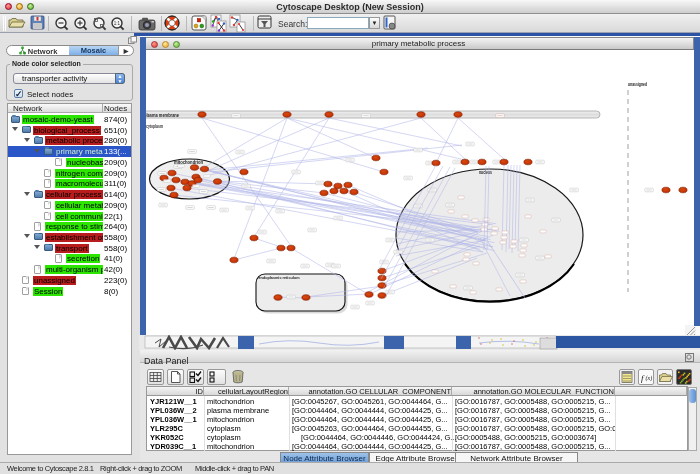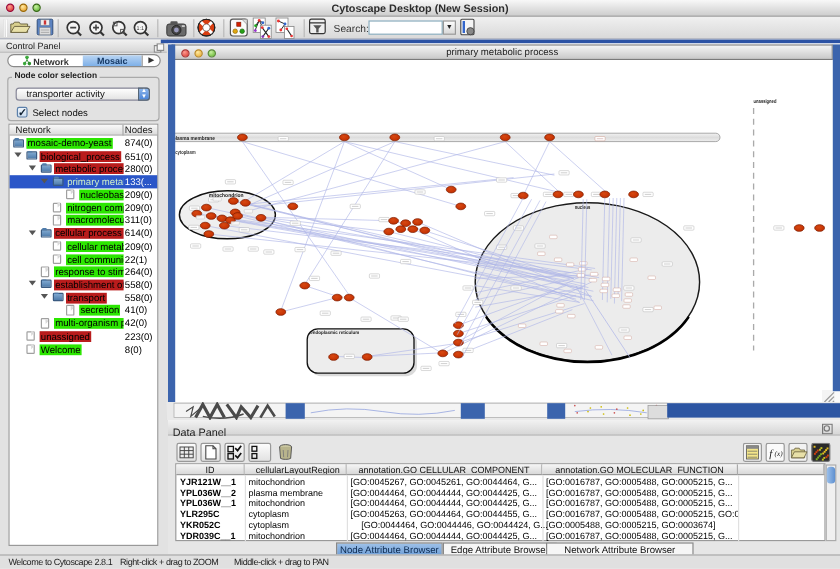--- a/index.html
+++ b/index.html
@@ -53,21 +53,21 @@
 #nwcanvas{left:4px;top:13px;width:551px;height:285px;background:#fff;overflow:hidden}
 .bluebrd{background:#3b64ad}
 
 #bstrip{left:139px;top:335px;width:561px;height:15px;background:linear-gradient(#f5f5f5,#d8d8d8);overflow:hidden}
 
 #dpanel{left:140px;top:350px;width:560px;height:112px;background:#e6e6e6}
 #dpanel .hdr{left:0;top:0;width:560px;height:13px;background:linear-gradient(#f2f2f2,#d6d6d6);border-bottom:1px solid #b5b5b5}
 #dpanel .hdr span{font-size:9px;color:#222;margin-left:4px;line-height:13px;display:inline-block}
 .dbtn{position:absolute;top:19px;width:17px;height:16px;background:linear-gradient(#fcfcfc,#e2e2e2);border:1px solid #999;border-radius:2px}
 #dtable{left:6px;top:36px;width:542px;height:65px;background:#fff;border:1px solid #999}
-#dtable .h{position:absolute;top:0;height:9px;background:linear-gradient(#f5f5f5,#d9d9d9);border-right:1px solid #aaa;border-bottom:1px solid #999;font-size:7.5px;color:#111;text-align:center;line-height:9px;overflow:hidden}
+#dtable .h{position:absolute;top:0;height:9px;background:linear-gradient(#f5f5f5,#d9d9d9);border-right:1px solid #aaa;border-bottom:1px solid #999;font-size:7.5px;color:#111;text-align:right;line-height:9px;overflow:hidden}
 .drow{position:absolute;height:9px;font-size:7.5px;line-height:9px;white-space:nowrap;overflow:hidden}
 .drow b{font-weight:bold}
 #dscroll{left:688px;top:387px;width:9px;height:64px;background:#f0f0f0;border:1px solid #aaa}
 #dthumb{width:7px;height:14px;background:linear-gradient(90deg,#9cc0ea,#5d8fd0);border-radius:3px;margin:1px auto}
 
 .btab{position:absolute;top:452px;height:12px;font-size:8px;line-height:11px;text-align:center;border:1px solid #888;background:#f6f6f6;color:#111}
 .btabsel{background:linear-gradient(#9ec1e8,#6f9fd8);color:#0c2a50}
 
 #status{left:0;top:462px;width:700px;height:12px;background:#e0e0e0;border-top:1px solid #aaa;font-size:7.5px;color:#222;letter-spacing:-0.35px}
 #status span{position:absolute;top:1px}
@@ -185,23 +185,20 @@
 <div class="abs sep" style="left:48px"></div>
 <div class="abs sep" style="left:131px"></div>
 <div class="abs sep" style="left:161px"></div>
 <div class="abs sep" style="left:186px"></div>
 <div class="abs sep" style="left:253px"></div>
 <div class="abs" id="searchlbl" style="left:278px">Search:</div>
 <div class="abs" id="searchbox" style="left:307px"></div>
 <div class="abs" id="searcharrow" style="left:369px">▼</div>
 
 <div class="abs" id="cpanel">
-  <div class="abs hdr">
-      <span>Control Panel</span>
-    </div>
   <svg class="abs" style="left:128px;top:2.5px" width="9" height="8" viewBox="0 0 9 8">
       <rect x="0.5" y="2" width="5.5" height="5.5" fill="#eee" stroke="#888"></rect>
       <rect x="3" y="0.5" width="5.5" height="5.5" fill="#f8f8f8" stroke="#888"></rect>
     </svg>
   <div class="abs tabs">
     <div class="tb" style="width:62px"><svg width="7" height="9" viewBox="0 0 7 9" style="vertical-align:-1px">
           <circle cx="3.5" cy="1.8" r="1.5" fill="#3fae3f"></circle>
           <circle cx="1.5" cy="7" r="1.5" fill="#3fae3f"></circle>
           <circle cx="5.5" cy="7" r="1.5" fill="#2f8e2f"></circle>
           <path d="M3.5 2 L3.5 4 M3.5 4 L1.5 7 M3.5 4 L5.5 7" stroke="#2f8e2f" stroke-width="0.8" fill="none"></path>
@@ -303,21 +300,21 @@
           <span class="nm g" style="left:37px;max-width:58px;overflow:hidden">multi-organism pro</span>
           <span class="ct">42(0)</span>
         </div>
 <div class="trow " style="top:170.8px">
           <span class="doc" style="left:14px"></span>
           <span class="nm r" style="left:25px;max-width:70px;overflow:hidden">unassigned</span>
           <span class="ct">223(0)</span>
         </div>
 <div class="trow " style="top:181.5px">
           <span class="doc" style="left:14px"></span>
-          <span class="nm g" style="left:25px;max-width:70px;overflow:hidden">Welcome</span>
+          <span class="nm g" style="left:25px;max-width:70px;overflow:hidden">Session</span>
           <span class="ct">8(0)</span>
         </div>
 </div>
   </div>
 </div>
 
 <div class="abs" id="desktop"></div>
 <div class="abs" style="left:134px;top:33px;width:566px;height:2.5px;background:#2b52a4"></div>
 <div class="abs" id="netwin">
   <div class="abs" id="nwtitle">

